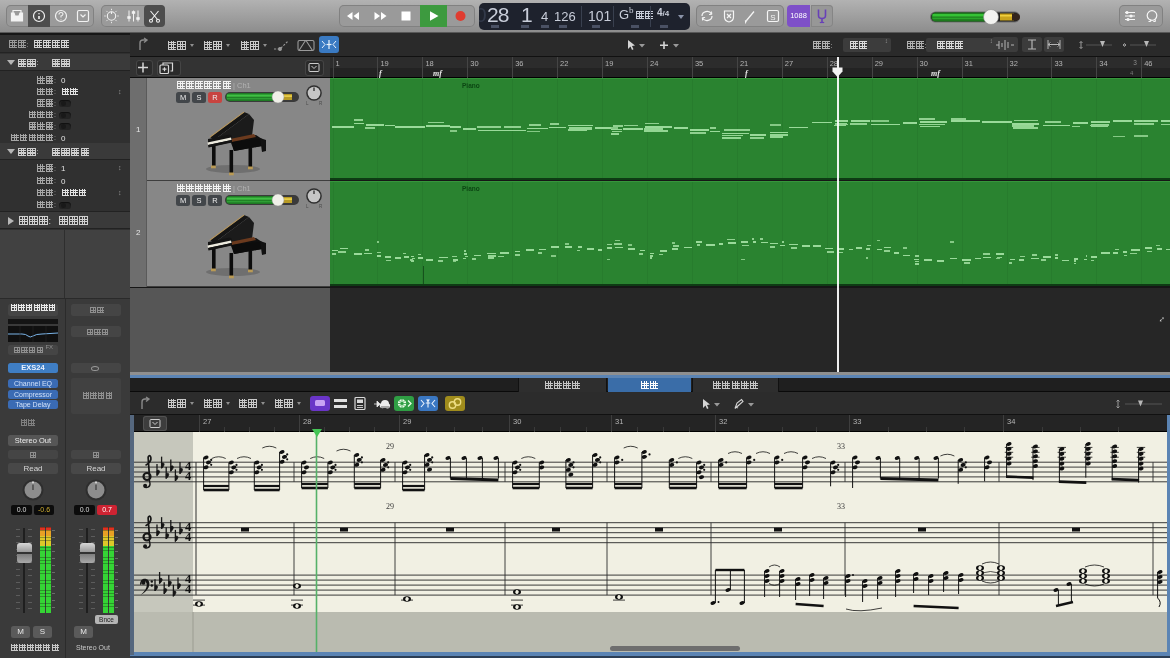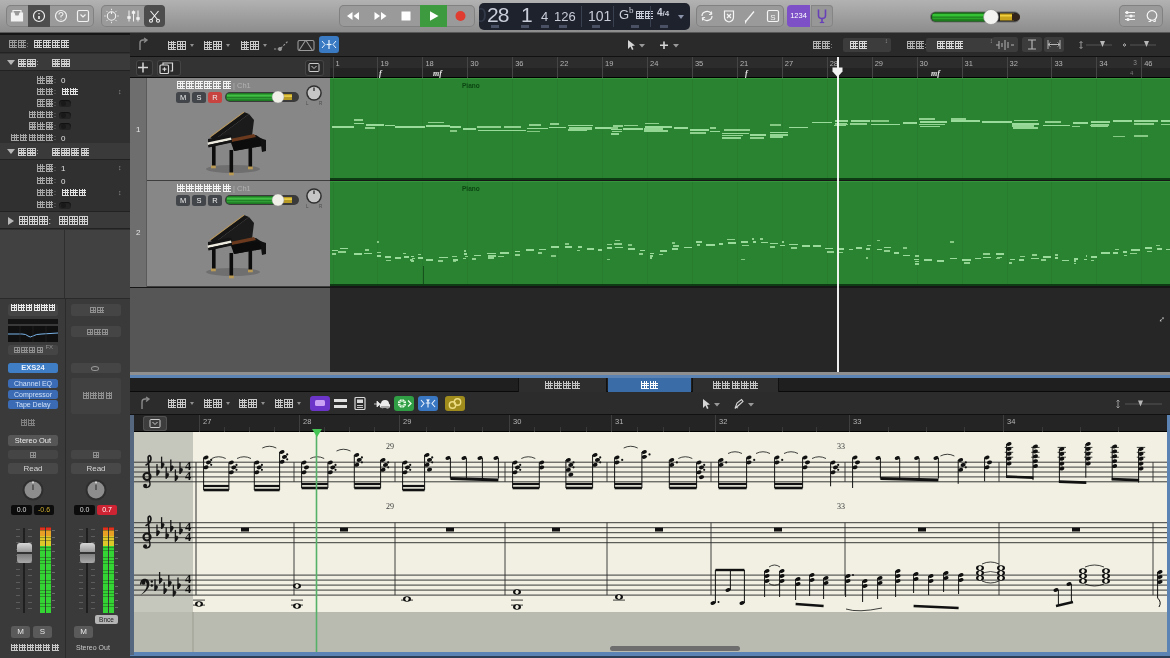--- a/index.html
+++ b/index.html
@@ -84,21 +84,21 @@
 <g stroke="#f5f5f5" fill="none" stroke-width="1.2">
 <path d="M6 11 a5 4.5 0 0 1 9.5 -2 M16 11 a5 4.5 0 0 1 -9.5 2"></path>
 <path d="M15.5 6.5 l0.3 2.8 l-2.8 0.2 M6.6 15.5 l-0.3 -2.8 l2.8 -0.2" stroke-width="1"></path>
 <path d="M28.5 6 L37.5 6 L37.5 12 Q37.5 16 33 17 Q28.5 16 28.5 12 Z"></path>
 <path d="M31 9 l4 4 M35 9 l-4 4"></path>
 <path d="M50.5 15.5 L58 6.5 M50.5 15.5 l-0.8 1.5 l-0.2 -1.9" stroke-width="1.3"></path>
 <rect x="71.5" y="5.5" width="11" height="11" rx="1.5"></rect>
 </g>
 <text x="77" y="14.5" font-size="8" fill="#f5f5f5" text-anchor="middle" font-family="Liberation Sans">S</text>
 </svg>
-<div class="ab" style="left:787px;top:5px;width:23px;height:22px;border-radius:4px 0 0 4px;background:#7e50c8;color:#fff;font-size:7.5px;text-align:center;line-height:22px">1234</div>
+<div class="ab" style="left:787px;top:5px;width:23px;height:22px;border-radius:4px 0 0 4px;background:#7e50c8;color:#fff;font-size:7.5px;text-align:center;line-height:22px">1088</div>
 <div class="ab" style="left:811px;top:5px;width:22px;height:22px;border-radius:0 4px 4px 0;background:#979797;box-shadow:inset 0 0 0 1px #858585"></div>
 <svg class="ab" style="left:811px;top:5px" width="22" height="22" viewBox="0 0 22 22">
 <g stroke="#6840b8" fill="none" stroke-width="1.6">
 <path d="M7.5 4.5 L7.5 10.5 Q7.5 13.5 11 13.5 Q14.5 13.5 14.5 10.5 L14.5 4.5"></path>
 <path d="M11 13.5 L11 17.5"></path>
 <path d="M8.8 17.5 L13.2 17.5" stroke-width="1.2"></path>
 </g>
 </svg>
 <svg class="ab" style="left:930px;top:9px" width="92" height="16" viewBox="0 0 92 16">
 <rect x="0" y="2.5" width="90" height="11" rx="5.5" fill="#6e6e6e"></rect>

